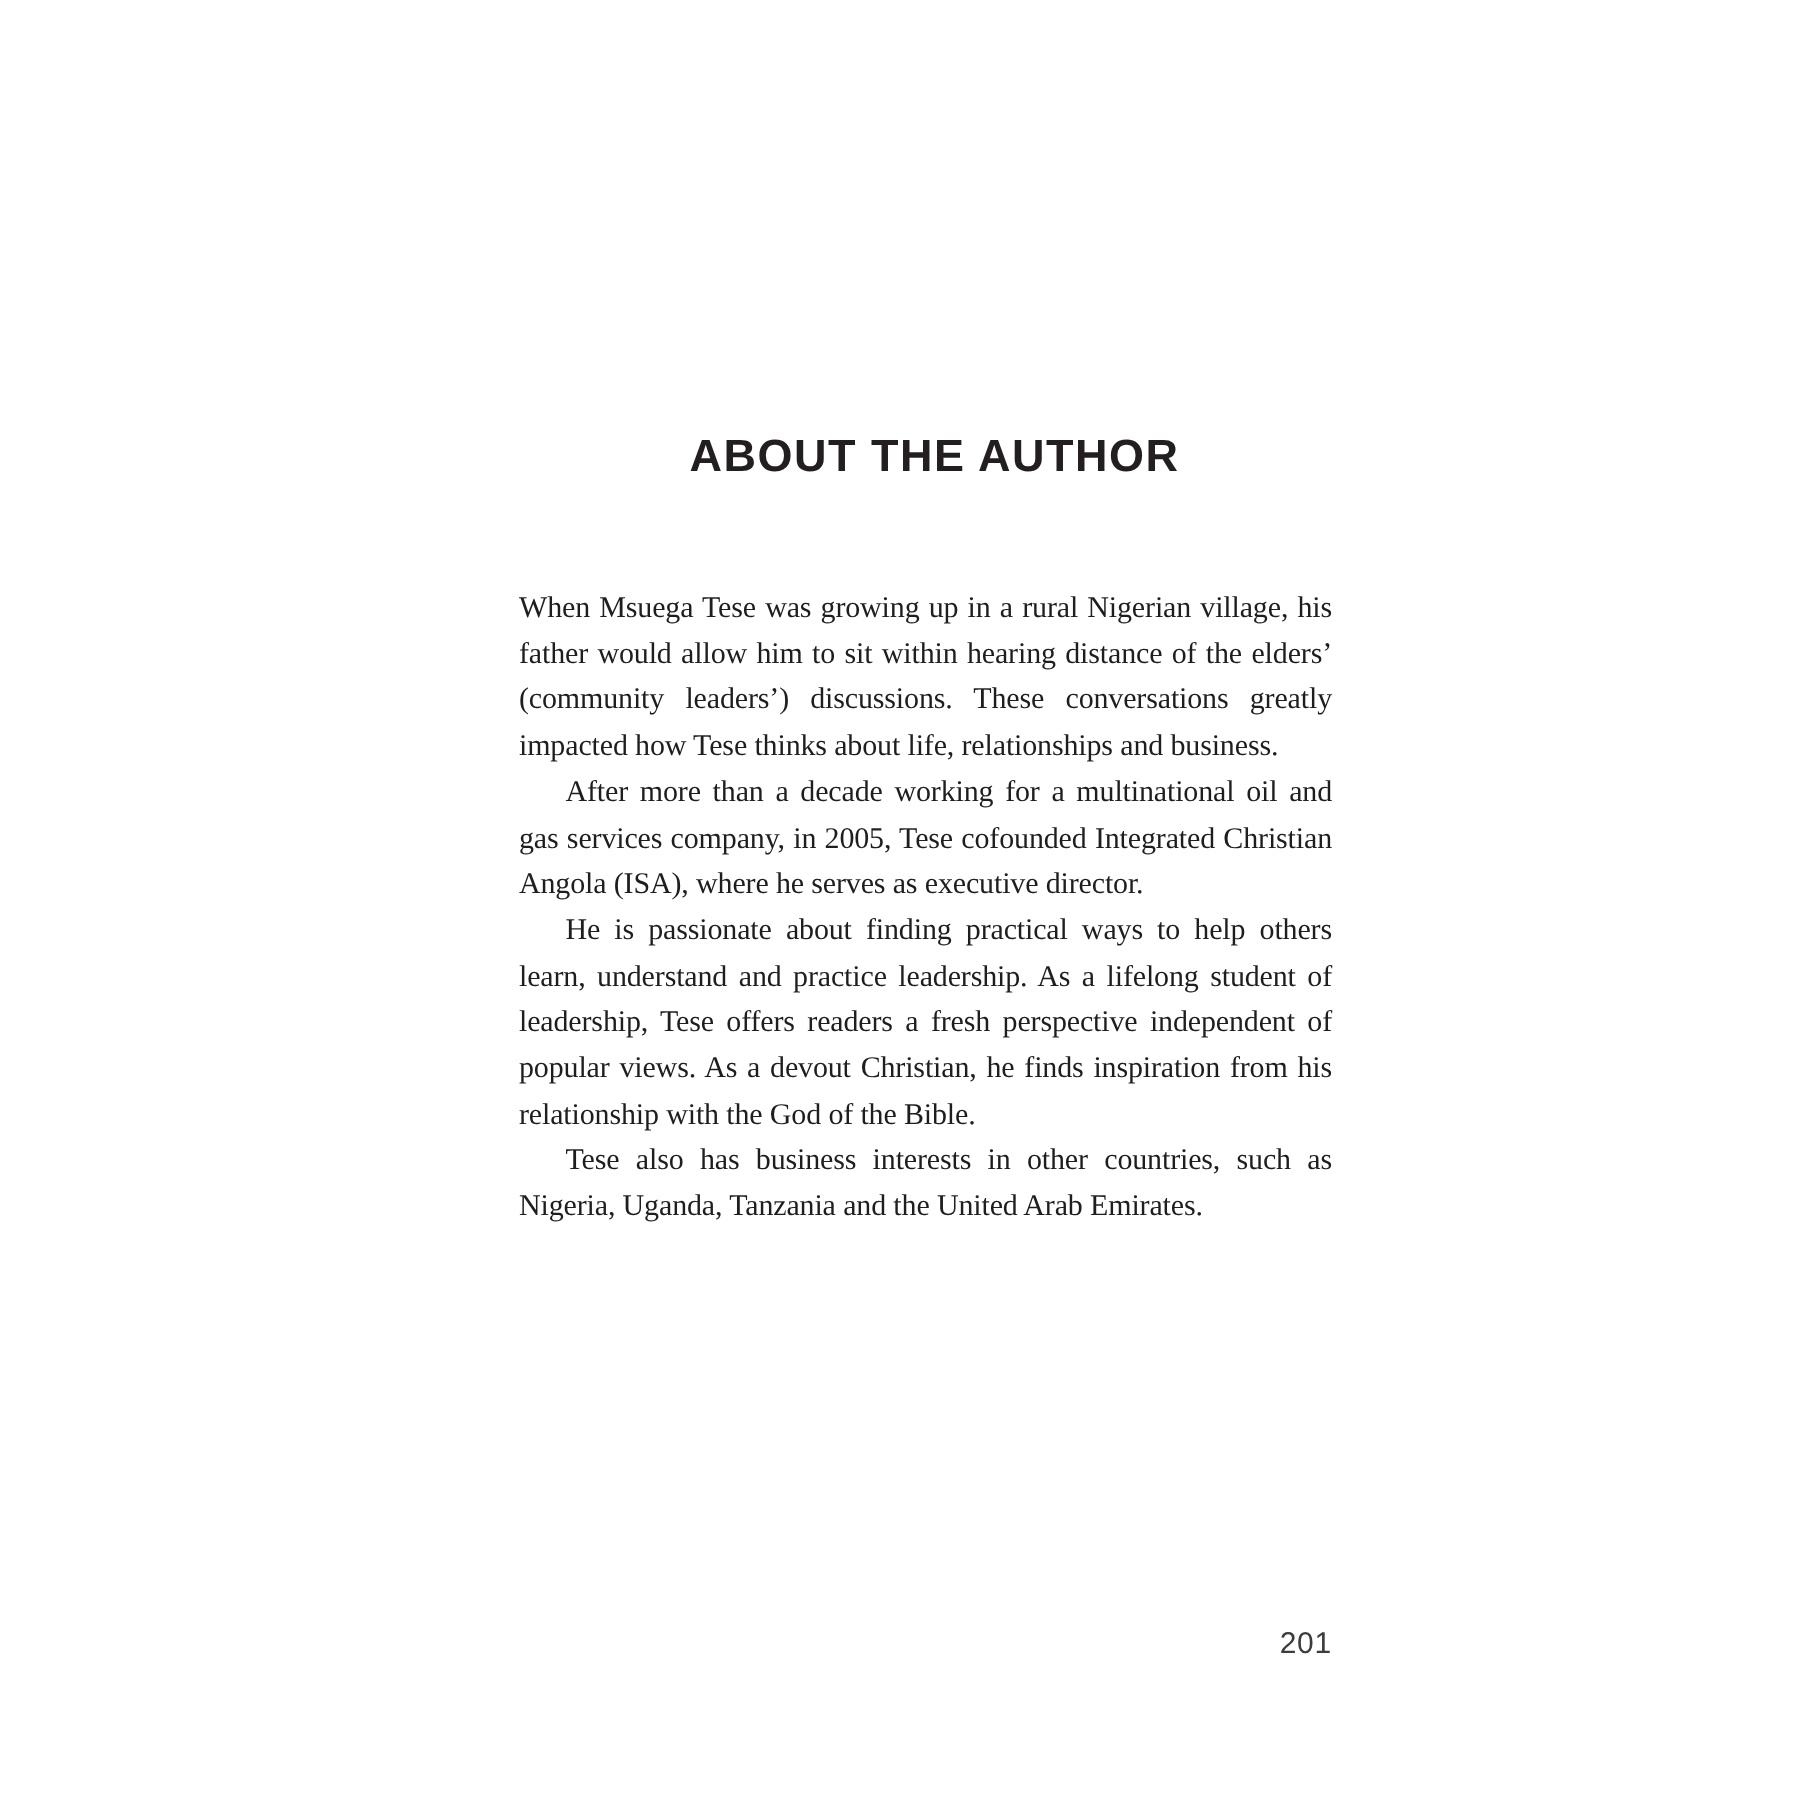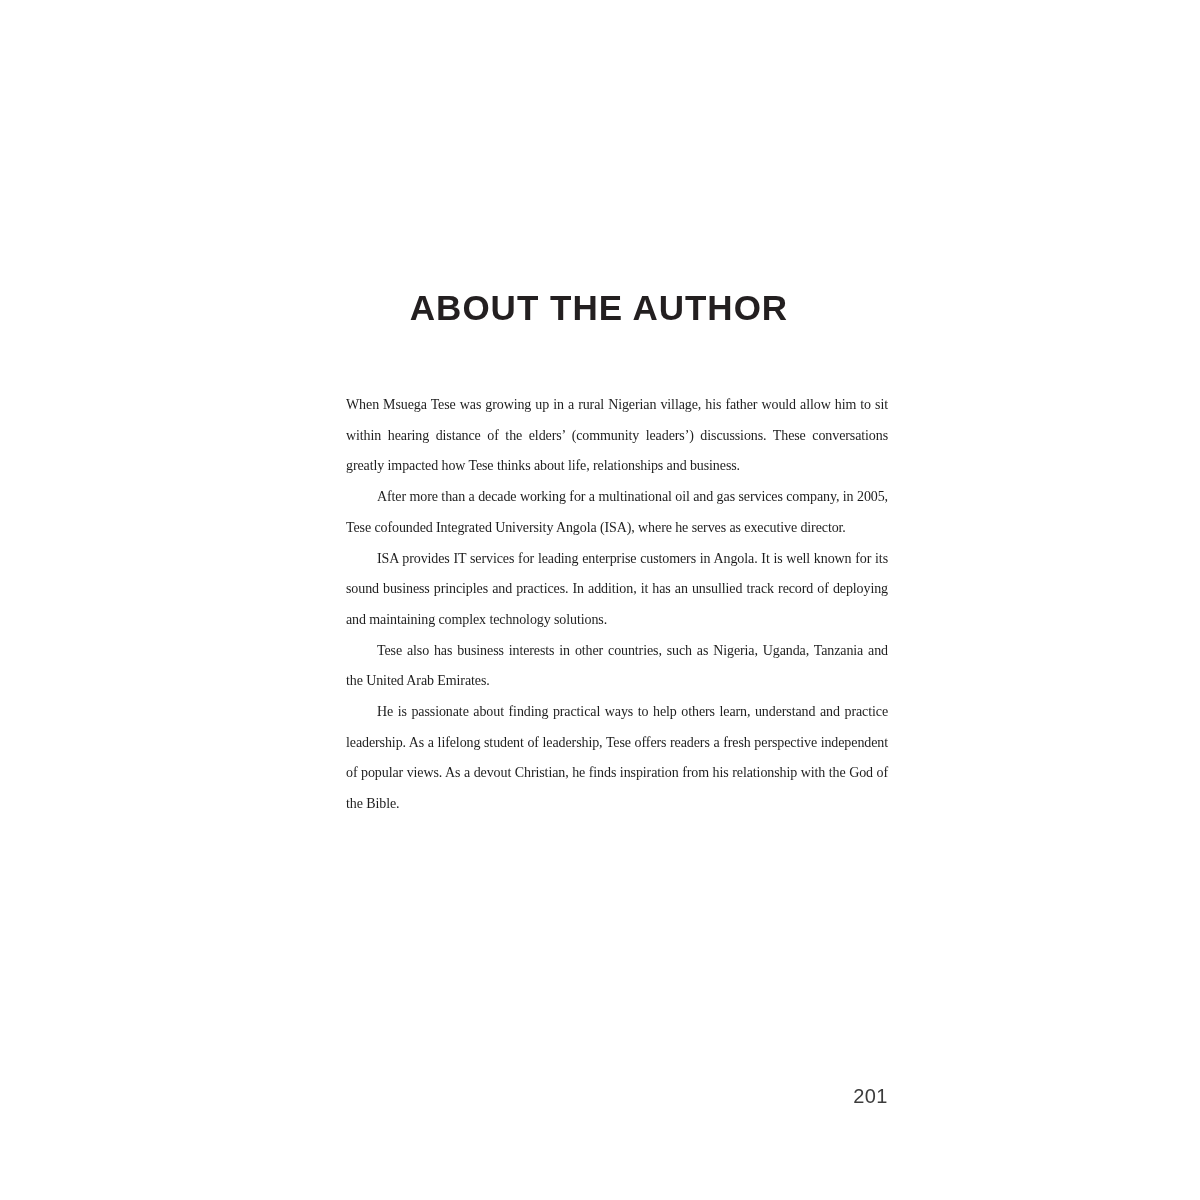--- a/index.html
+++ b/index.html
@@ -13,39 +13,39 @@
 
   .book-page {
     position: relative;
     width: 1200px;
     height: 1200px;
     background: #ffffff;
   }
 
   .chapter-title {
     position: absolute;
-    left: 328px;
+    left: 352px;
     top: 288px;
     width: 542px;
     text-align: center;
     font-family: "Liberation Sans", sans-serif;
     font-weight: 700;
-    font-size: 35px;
+    font-size: 30px;
     letter-spacing: 1px;
     color: #231f20;
     white-space: nowrap;
   }
 
   .body-text {
     position: absolute;
     left: 346px;
     top: 390px;
     width: 542px;
     font-family: "Liberation Serif", serif;
-    font-size: 14px;
+    font-size: 20px;
     line-height: 30.7px;
     letter-spacing: -0.1px;
     color: #1e1e1e;
     text-align: justify;
   }
 
   .body-text p {
     margin: 0;
   }
 
@@ -67,21 +67,20 @@
 </style>
 </head>
 <body>
 
 <div class="book-page">
 
   <h1 class="chapter-title">ABOUT THE AUTHOR</h1>
 
   <div class="body-text">
       <p class="para">When Msuega Tese was growing up in a rural Nigerian village, his father would allow him to sit within hearing distance of the elders’ (community leaders’) discussions. These conversations greatly impacted how Tese thinks about life, relationships and business.</p>
-      <p class="para indented">After more than a decade working for a multinational oil and gas services company, in 2005, Tese cofounded Integrated University Angola (ISA), where he serves as executive director.</p>
-      <p class="para indented">ISA provides IT services for leading enterprise customers in Angola. It is well known for its sound business principles and practices. In addition, it has an unsullied track record of deploying and maintaining complex technology solutions.</p>
+      <p class="para indented">After more than a decade working for a multinational oil and gas services company, in 2005, Tese cofounded Integrated Christian Angola (ISA), where he serves as executive director.</p>
+      <p class="para indented">He is passionate about finding practical ways to help others learn, understand and practice leadership. As a lifelong student of leadership, Tese offers readers a fresh perspective independent of popular views. As a devout Christian, he finds inspiration from his relationship with the God of the Bible.</p>
       <p class="para indented">Tese also has business interests in other countries, such as Nigeria, Uganda, Tanzania and the United Arab Emirates.</p>
-      <p class="para indented">He is passionate about finding practical ways to help others learn, understand and practice leadership. As a lifelong student of leadership, Tese offers readers a fresh perspective independent of popular views. As a devout Christian, he finds inspiration from his relationship with the God of the Bible.</p>
     </div>
 
   <div class="page-number">201</div>
 
 </div>
 
 </body></html>

